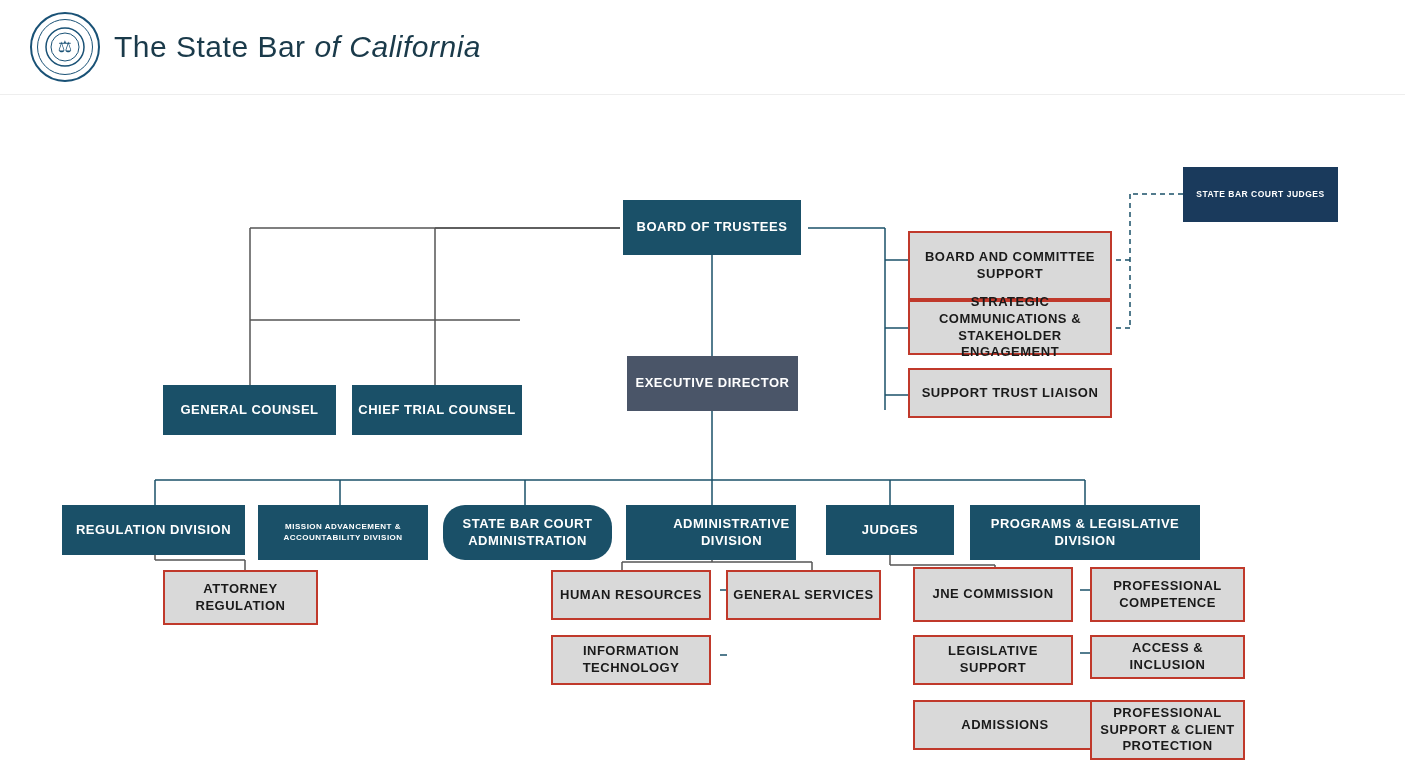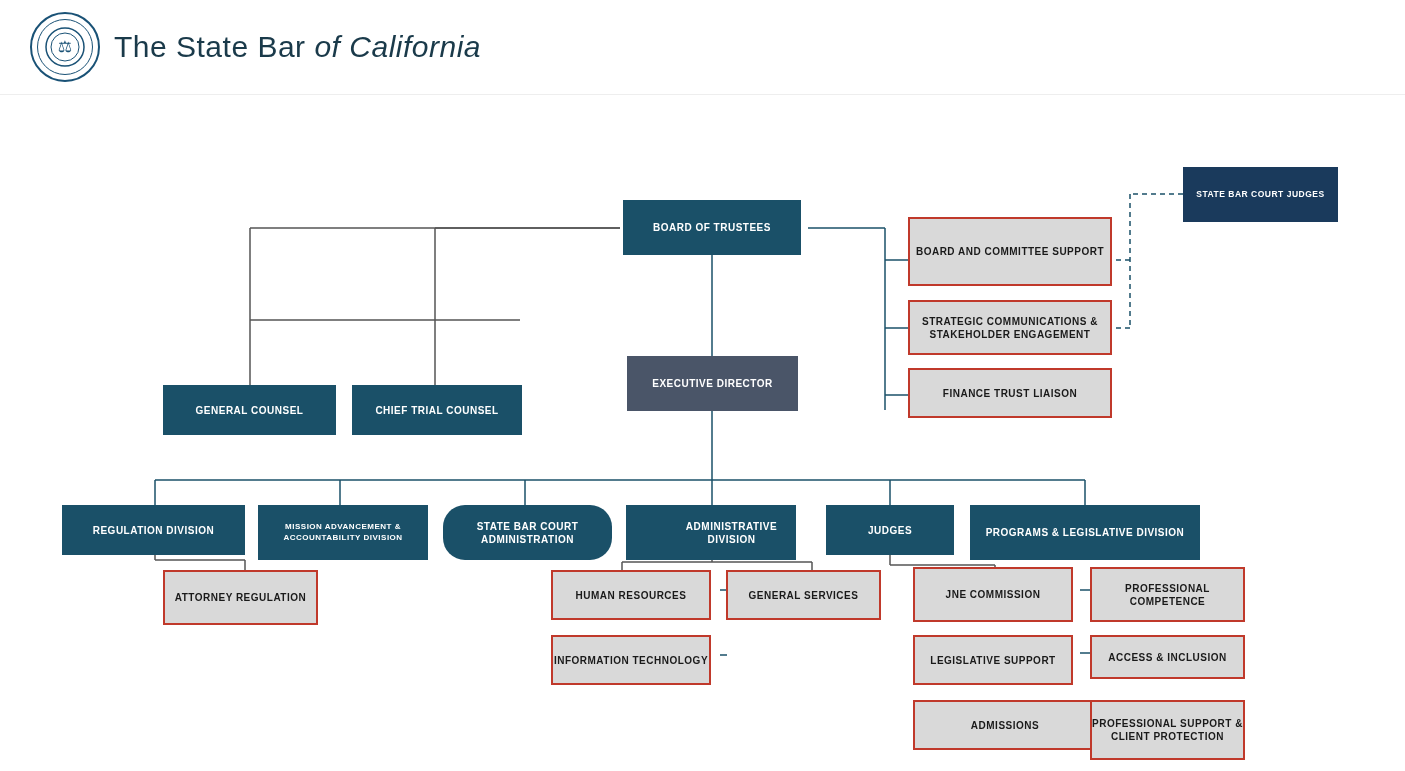--- a/index.html
+++ b/index.html
@@ -59,21 +59,21 @@
       margin-top: 5px;
     }
 
     
     .box {
       position: absolute;
       display: flex;
       align-items: center;
       justify-content: center;
       text-align: center;
-      font-size: 10px;
+      font-size: 13px;
       font-weight: 700;
       letter-spacing: 0.5px;
       line-height: 1.3;
     }
     .box-dark-teal {
       background-color: #1a5068;
       color: #fff;
       border: none;
     }
     .box-dark-gray {
@@ -191,30 +191,30 @@
   </svg>
 
   <div class="box box-navy" style="left:1183px; top:67px; width:155px; height:55px; font-size:8.5px;">
     <span>STATE BAR COURT JUDGES</span>
   </div>
 
   <div class="box box-dark-teal" style="left:623px; top:100px; width:178px; height:55px;">
     <span>BOARD OF TRUSTEES</span>
   </div>
 
-  <div class="box box-light-gray" style="left:908px; top:117px; width:204px; height:69px;text-align:center;">
+  <div class="box box-light-gray" style="left:908px; top:131px; width:204px; height:69px;text-align:center;">
     <span>BOARD AND COMMITTEE SUPPORT</span>
   </div>
 
   <div class="box box-light-gray" style="left:908px; top:200px; width:204px; height:55px;">
     <span>STRATEGIC COMMUNICATIONS &amp; STAKEHOLDER ENGAGEMENT</span>
   </div>
 
   <div class="box box-light-gray" style="left:908px; top:268px; width:204px; height:50px;">
-    <span>FINANCE TRUST LIAISON</span>
+    <span>SUPPORT TRUST LIAISON</span>
   </div>
 
   <div class="box box-dark-gray" style="left:627px; top:256px; width:171px; height:55px;">
     <span>EXECUTIVE DIRECTOR</span>
   </div>
 
   <div class="box box-dark-teal" style="left:163px; top:285px; width:173px; height:50px;">
     <span>GENERAL COUNSEL</span>
   </div>
 

